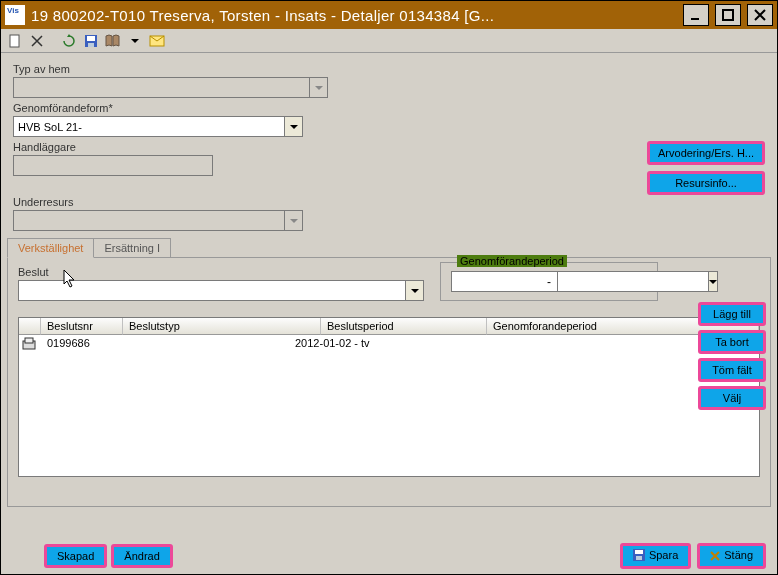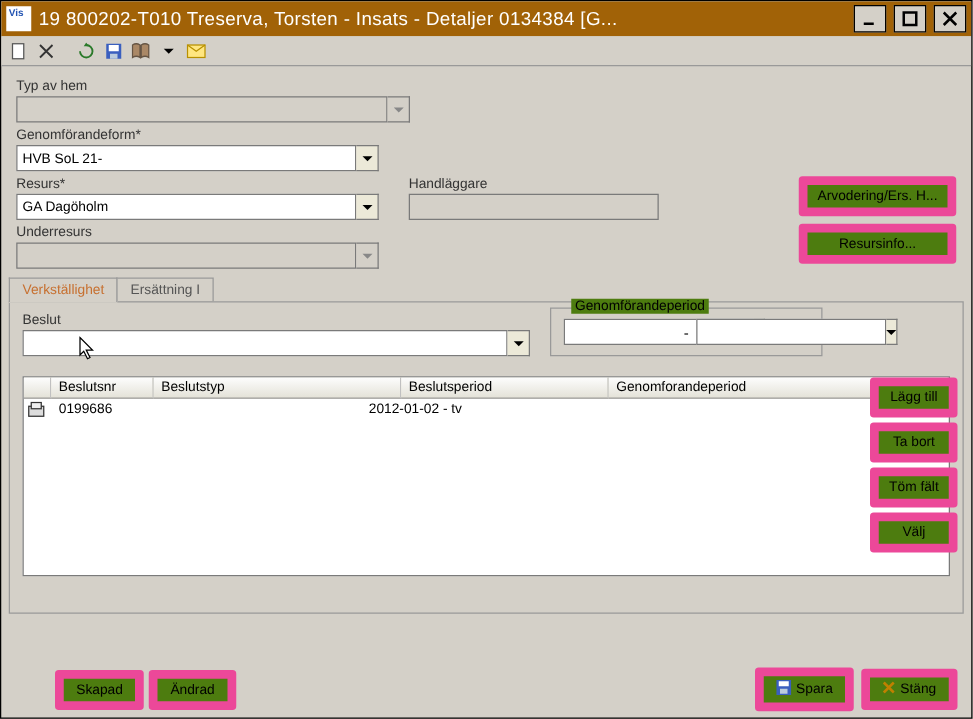--- a/index.html
+++ b/index.html
@@ -29,21 +29,21 @@
   
   .combo { display: flex; height: 21px; }
   .combo input, .combo .combo-text { flex: 1; border: 1px solid #7a7a7a; background: #fff; padding: 2px 4px; font-size: 11px; }
   .combo .combo-text { display: flex; align-items: center; }
   .combo.readonly .combo-text, .combo.readonly input { background: #d4d0c8; }
   .combo-btn { width: 18px; border: 1px solid #7a7a7a; border-left: none; background: #ece9d8; display: flex; align-items: center; justify-content: center; cursor: pointer; }
   .combo-btn.flat { background: #d4d0c8; }
   .dropdown-arrow { width: 0; height: 0; border-left: 4px solid transparent; border-right: 4px solid transparent; border-top: 4px solid #000; }
   
   .right-buttons { position: absolute; right: 12px; top: 88px; display: flex; flex-direction: column; gap: 6px; }
-  .btn { background: #4d7c0f; border: 7px solid #ec4899; border-radius: 3px; padding: 3px 8px; font-size: 11px; cursor: pointer; min-width: 110px; }
+  .btn { background: #0ea5e9; border: 3px solid #ec4899; border-radius: 3px; padding: 3px 8px; font-size: 11px; cursor: pointer; min-width: 110px; }
   .btn.small { min-width: 68px; }
   .btn.tiny { min-width: 60px; padding: 2px 8px; }
   
   .bevak { position: absolute; right: 12px; top: 208px; text-align: center; }
   .bevak-label { font-size: 11px; margin-bottom: 2px; }
   .bevak-row { display: flex; }
   .bevak-row .btn { min-width: 80px; border-radius: 3px 0 0 3px; }
   .bevak-row .combo-btn { border-radius: 0 3px 3px 0; border: 1px solid #7a7a7a; width: 24px; }
   
   
@@ -176,38 +176,29 @@
       <div class="combo">
         <div class="combo-text">HVB SoL 21-</div>
         <div class="combo-btn">
             <div class="dropdown-arrow"></div>
           </div>
       </div>
     </div>
   </div>
 
   <div class="form-row" style="margin-top:4px">
-    <div class="form-col col-left">
-      <div class="form-label">Resurs*</div>
-      <div class="combo">
-        <div class="combo-text">GA Dagöholm</div>
-        <div class="combo-btn">
-            <div class="dropdown-arrow"></div>
-          </div>
-      </div>
-    </div>
     <div class="form-col col-mid">
       <div class="form-label">Handläggare</div>
       <div class="combo readonly" style="width:200px">
         <div class="combo-text"></div>
       </div>
     </div>
   </div>
 
-  <div class="form-row" style="margin-top:4px">
+  <div class="form-row" style="margin-top:20px">
     <div class="form-col col-left">
       <div class="form-label">Underresurs</div>
       <div class="combo readonly">
         <div class="combo-text"></div>
         <div class="combo-btn flat">
             <div class="dropdown-arrow" style="border-top-color:#888"></div>
           </div>
       </div>
     </div>
   </div>

